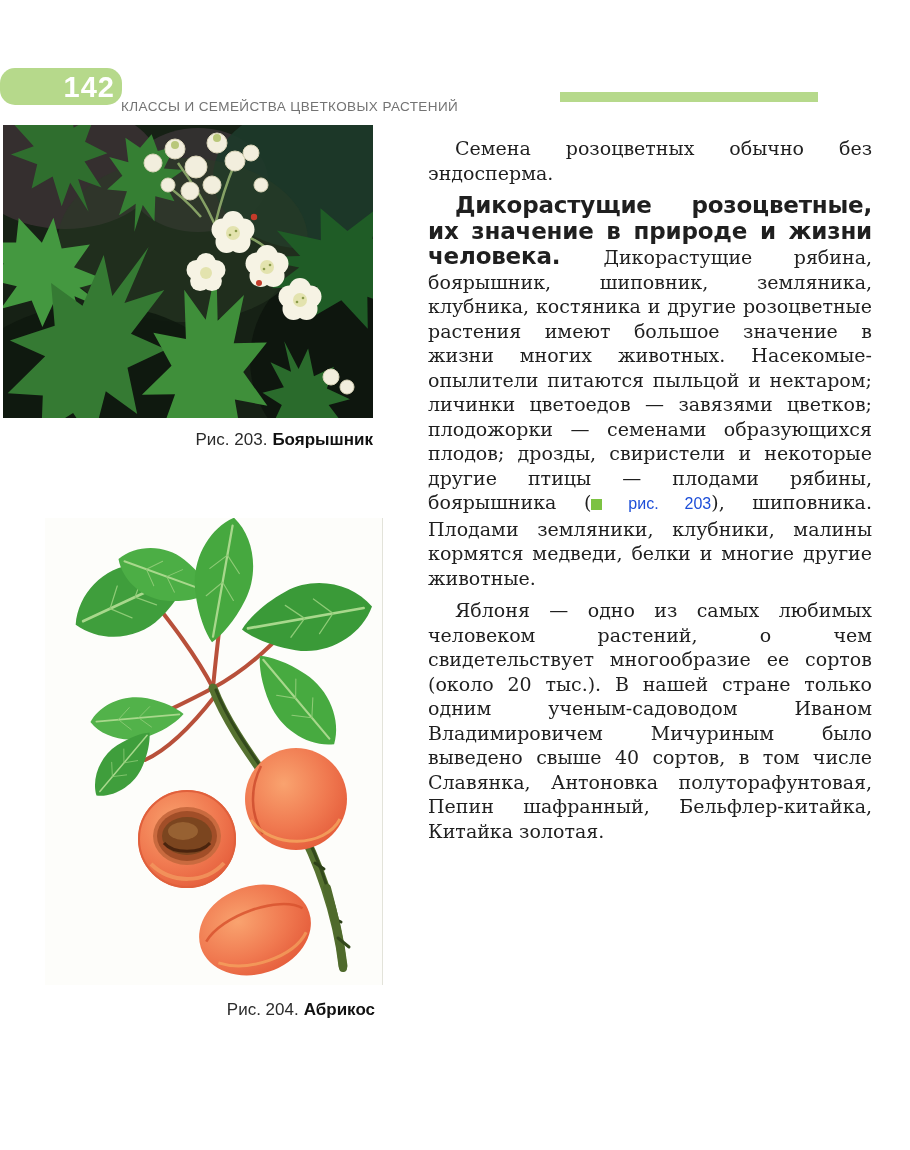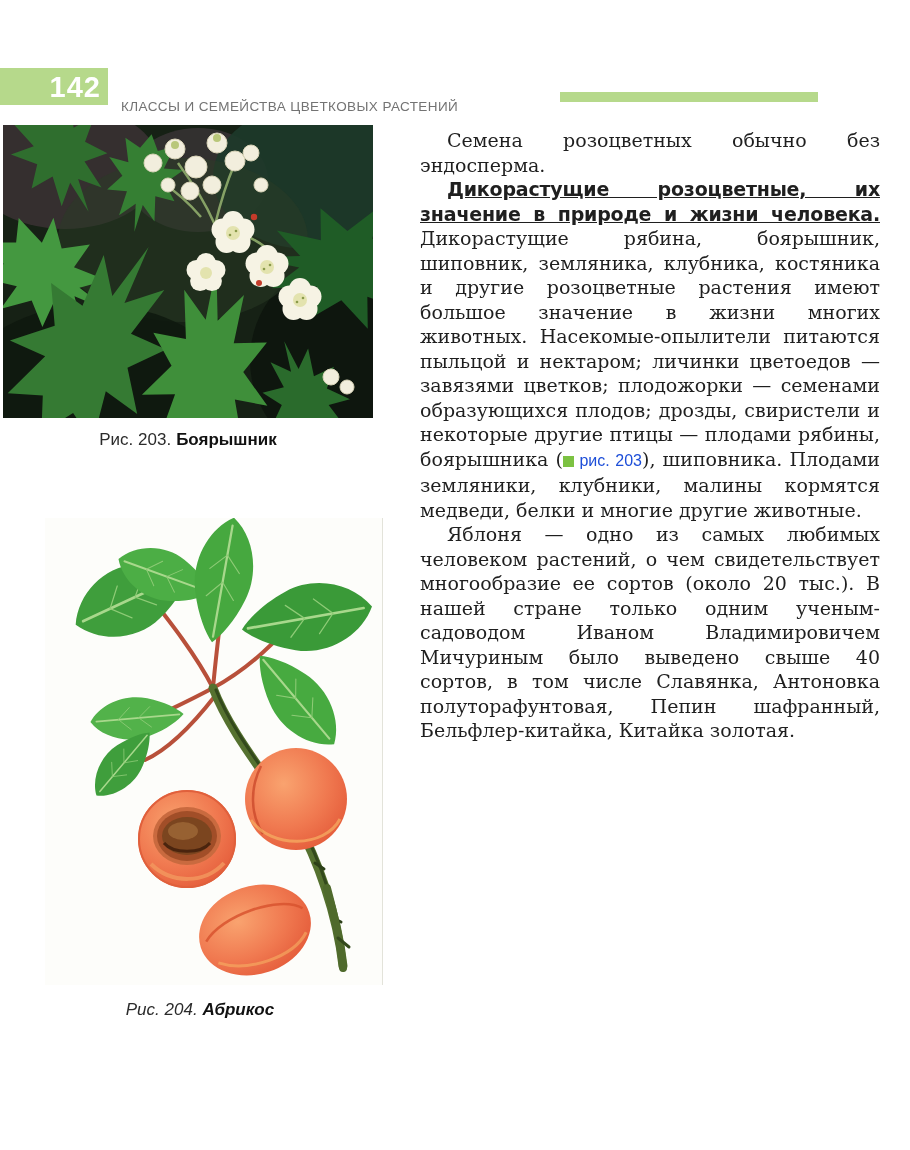--- a/index.html
+++ b/index.html
@@ -1,43 +1,43 @@
 <!DOCTYPE html>
 <html lang="ru" style="--accent: #b6d98b; --refgreen: #7cc242;"><head>
 <meta charset="utf-8">
 <style>
   html,body{margin:0;padding:0;background:#ffffff;}
   .page{position:relative;width:910px;height:1150px;background:#ffffff;overflow:hidden;
         font-family:"Liberation Sans",sans-serif;}
   
-  .pagenum-box{position:absolute;left:0;top:68px;width:108px;height:37px;
-               background:var(--accent,#b6d98b);}
+  .pagenum-box{position:absolute;left:0;top:68px;width:122px;height:37px;
+               background:var(--accent,#b6d98b);border-radius:15px;}
   .pagenum-box span{position:absolute;right:7px;top:1px;
                font:800 29px/36px "Liberation Sans",sans-serif;color:#ffffff;letter-spacing:1px;}
   .header-title{position:absolute;left:121px;top:100px;
                font:400 13.5px/14px "Liberation Sans",sans-serif;color:#737373;letter-spacing:.4px;}
   .header-bar{position:absolute;left:560px;top:92px;width:258px;height:10px;
                background:var(--accent,#b6d98b);}
   
   .fig{position:absolute;display:block;margin:0;padding:0;}
   .fig-photo{left:3px;top:125px;width:370px;height:293px;}
   .fig-illu{left:45px;top:518px;width:337px;height:467px;border-right:1px solid #e3e3da;}
   .fig svg{display:block;width:100%;height:100%;}
   .caption{position:absolute;font:400 17px/20px "Liberation Sans",sans-serif;color:#2b2b2b;
-           text-align:center;}
+           text-align:right;}
   .caption b{font-weight:700;color:#111111;margin-left:5px;}
   .cap1{left:3px;top:430px;width:370px;}
-  .cap2{left:25px;top:1000px;width:350px;font-style:italic;}
+  .cap2{left:25px;top:1000px;width:350px;}
   
   .text-col{position:absolute;left:420px;top:128px;width:460px;
             font-family:"DejaVu Serif","Liberation Serif",serif;font-size:19px;line-height:24.5px;
             color:#1f1f1f;text-align:justify;}
-  .text-col p{margin:0;text-indent:27px;}
+  .text-col p{margin:8px;text-indent:27px;}
   .runin-bold{font-family:"DejaVu Sans","Liberation Sans",sans-serif;font-weight:700;
-            font-size:19px;letter-spacing:-0.2px;text-decoration:underline;}
+            font-size:23px;letter-spacing:-0.2px;}
   .figref{font-family:"Liberation Sans",sans-serif;font-size:16px;color:#1d4ed8;white-space:nowrap;}
   .figref-square{display:inline-block;width:11px;height:11px;background:var(--refgreen,#7cc242);
             vertical-align:-1px;}
 </style>
 </head>
 <body>
 
 <div class="page">
 
   <div class="pagenum-box">

